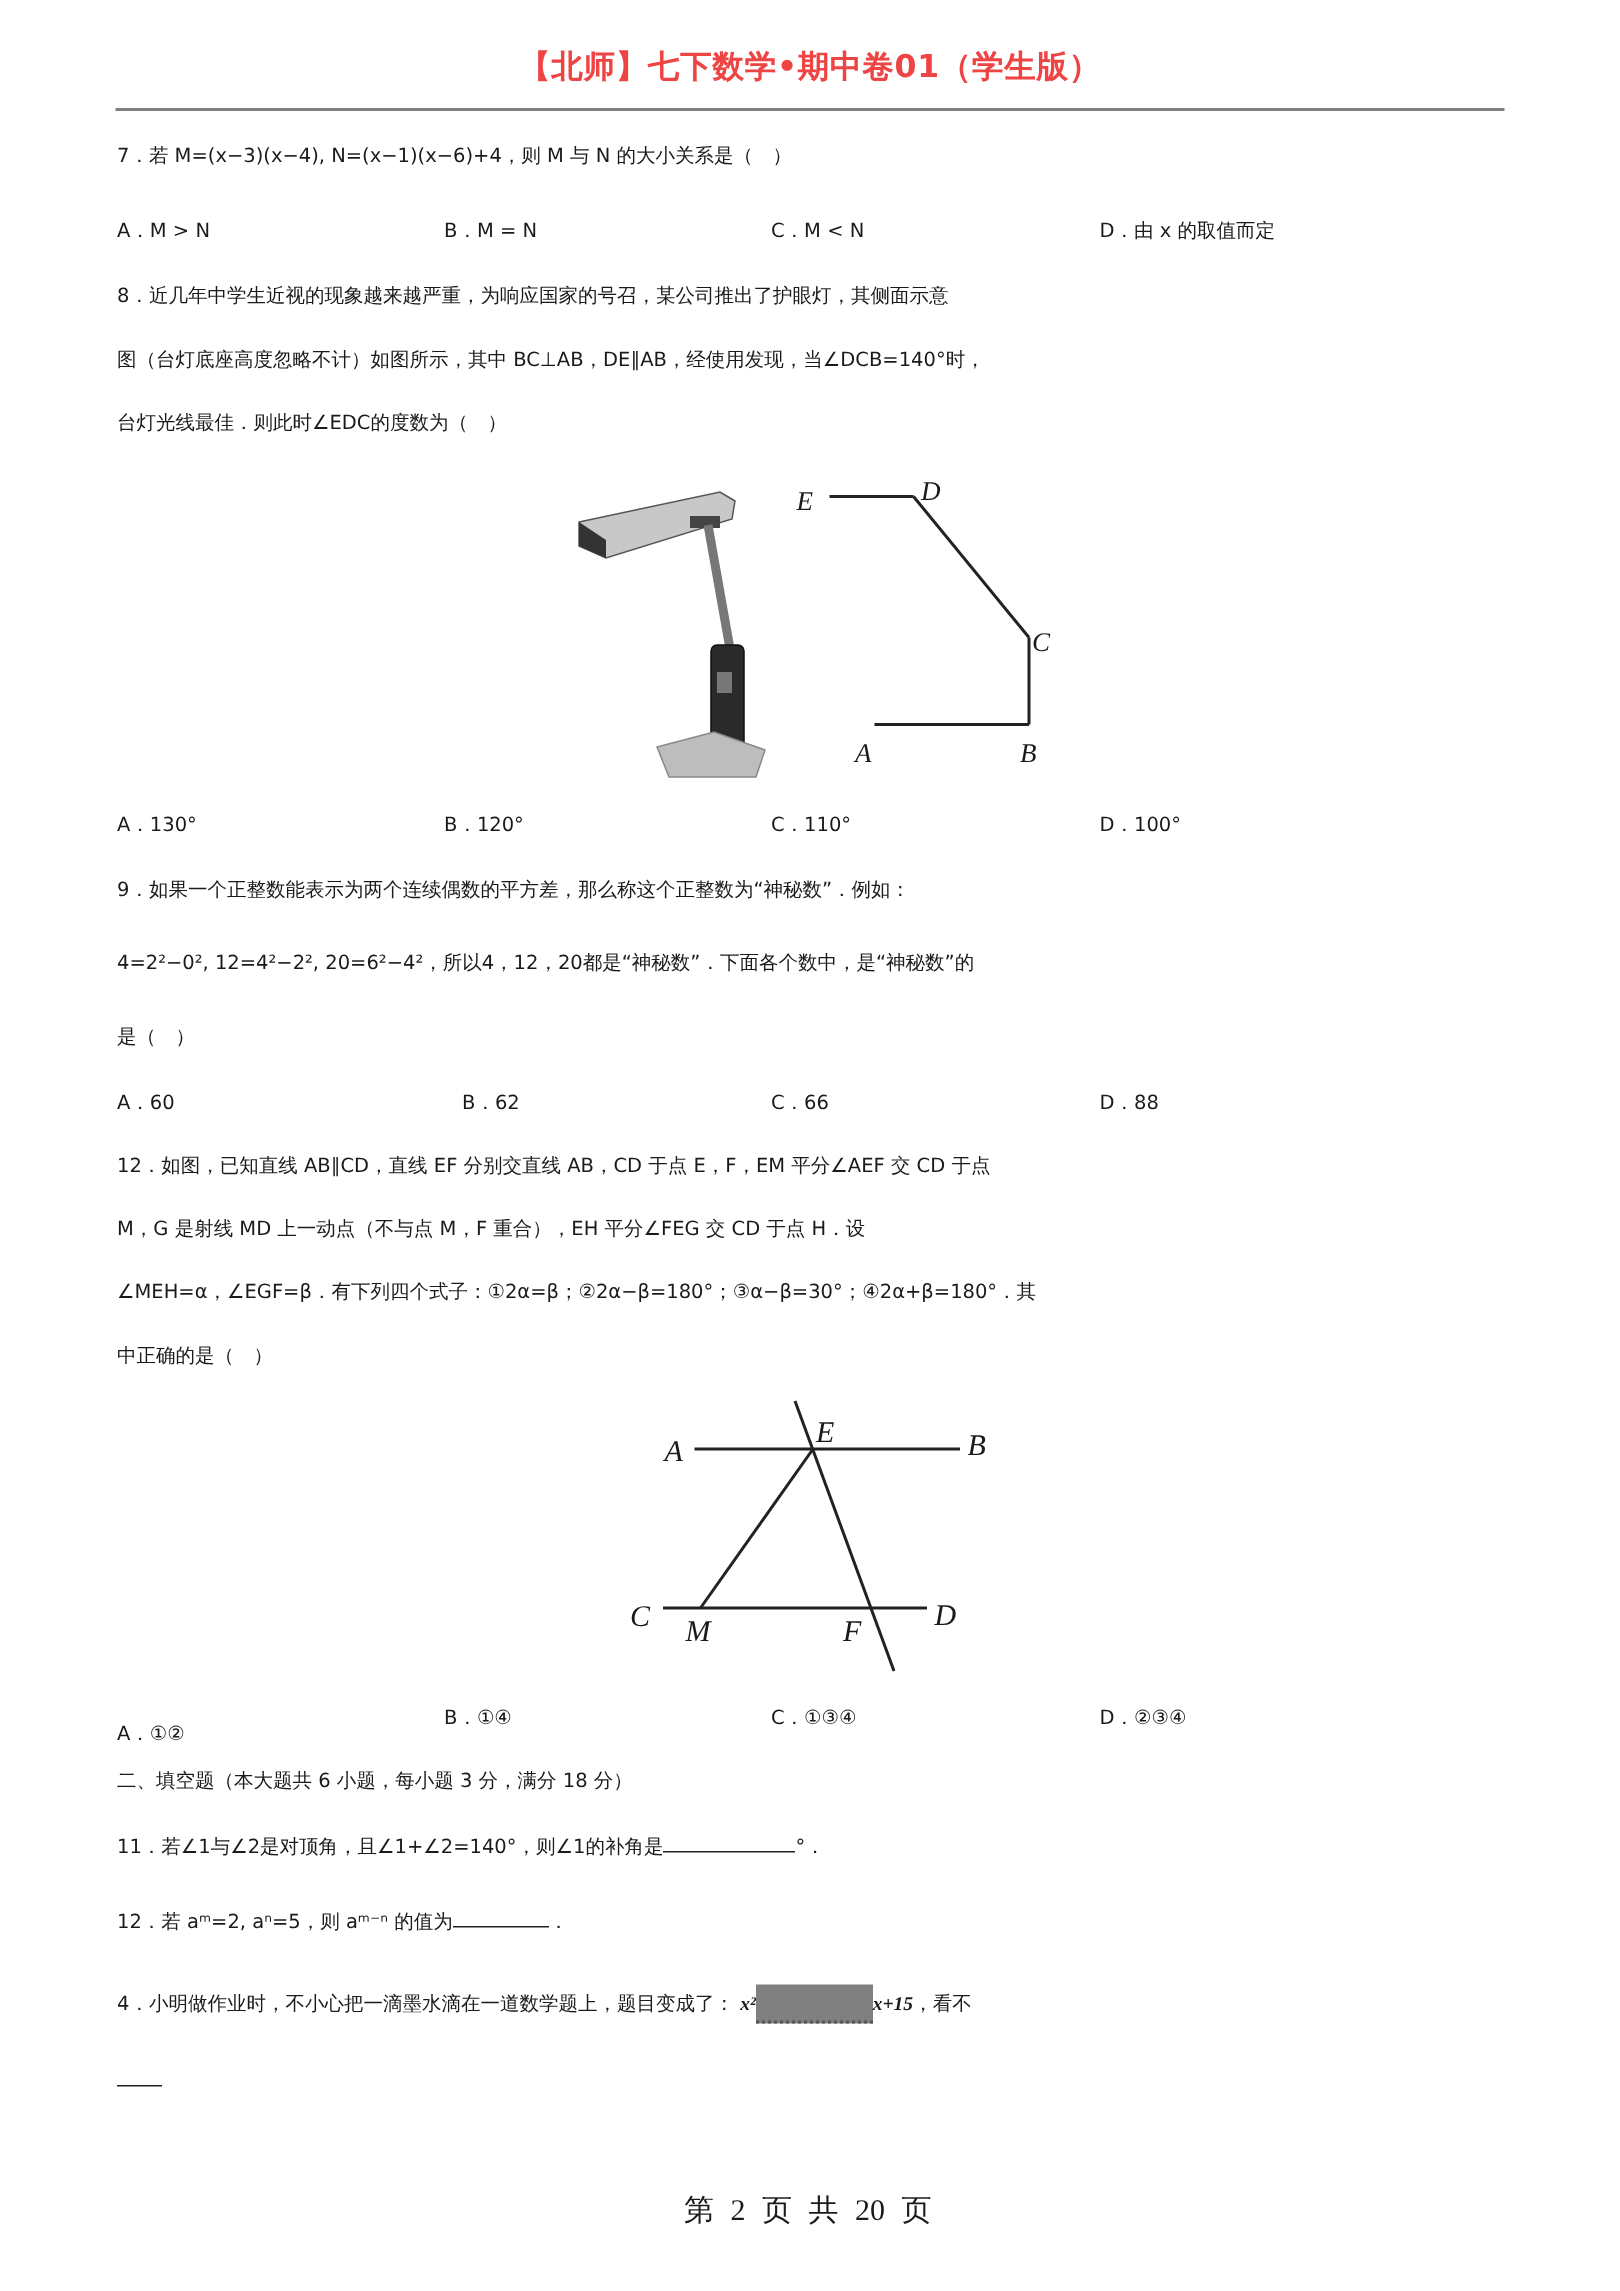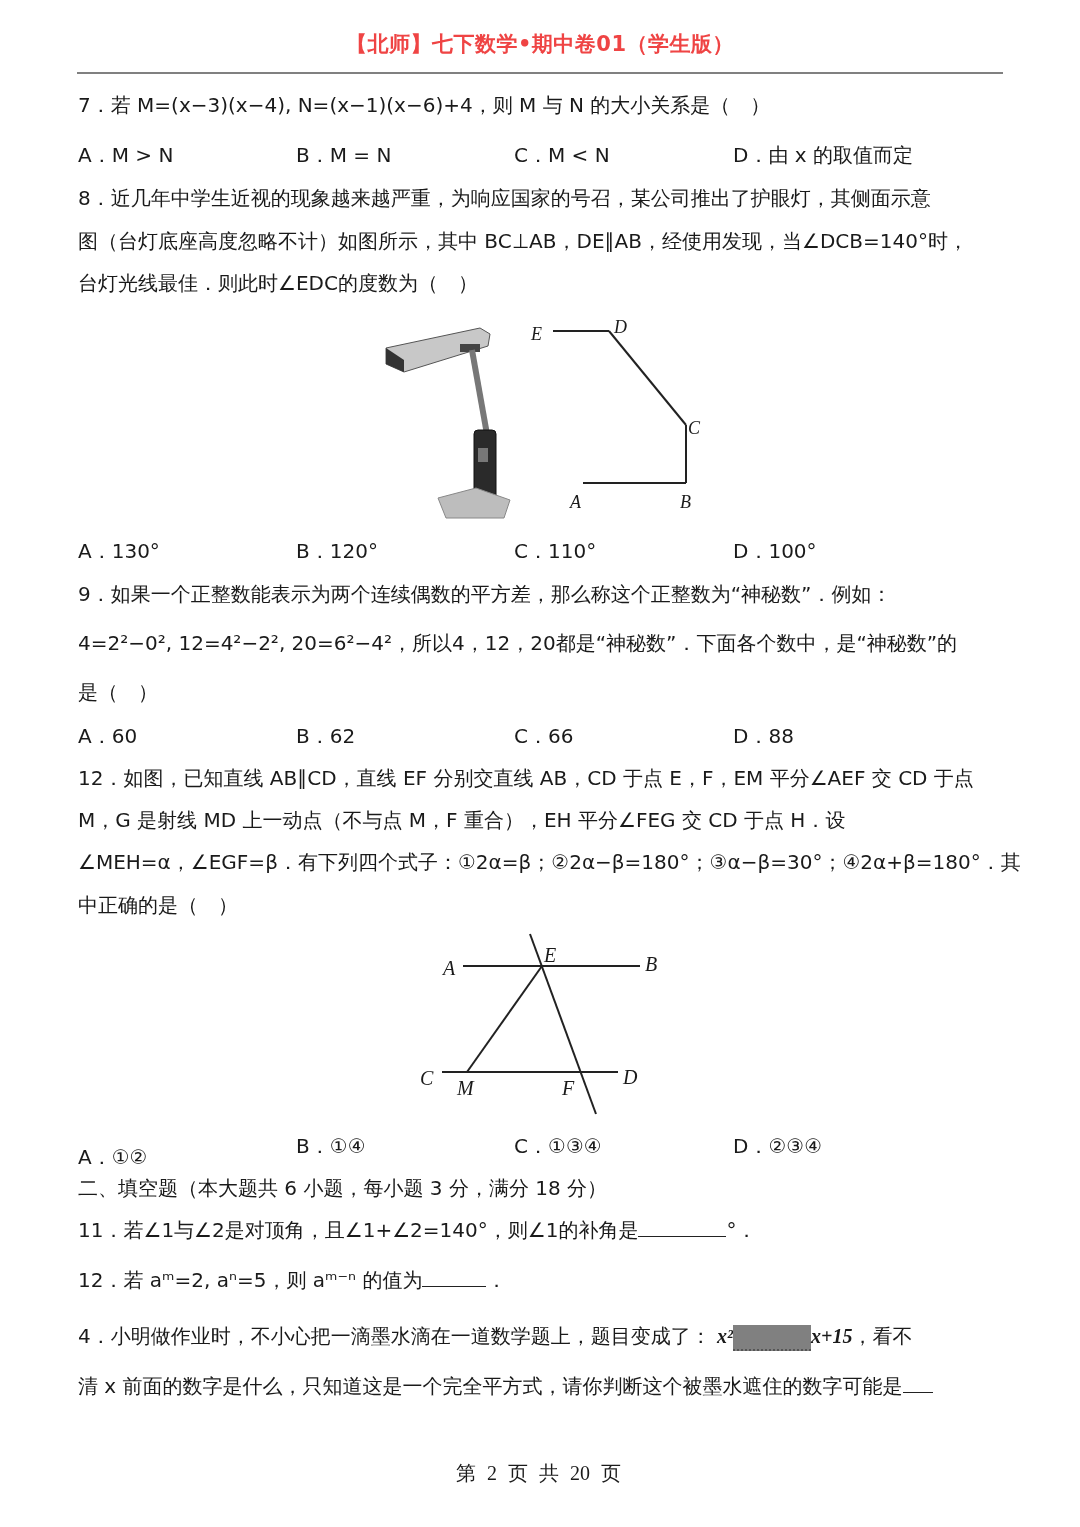--- a/index.html
+++ b/index.html
@@ -8,21 +8,21 @@
   .header-title { position:absolute; top:30px; left:0; width:1080px; text-align:center;
          font-family:"DejaVu Sans",sans-serif; font-weight:bold; font-size:21px; color:#ef4444; letter-spacing:0.5px; }
   .header-rule { position:absolute; top:72px; left:77px; width:926px; height:2px; background:#808080; }
   .line { position:absolute; left:78px; font-size:20px; white-space:nowrap; line-height:28px; }
   .opt { position:absolute; font-size:20px; white-space:nowrap; line-height:28px; }
   .math { font-style:italic; }
   .blank { display:inline-block; border-bottom:1.5px solid #222; height:18px; vertical-align:baseline; }
   .ink { display:inline-block; width:78px; height:24px; background:#808080; vertical-align:middle; border-bottom:2px dotted #555; }
   .footer { position:absolute; top:1460px; left:0; width:1077px; text-align:center; font-size:20px; word-spacing:6px; }
   svg { position:absolute; }
-  .q-text { font-family:"DejaVu Sans",sans-serif; font-size:20px; }
+  .q-text { font-family:"DejaVu Sans",sans-serif; font-size:13px; }
 </style>
 </head>
 <body>
 
 <div class="header-title">【北师】七下数学•期中卷01（学生版）</div>
 <div class="header-rule"></div>
 
 <div class="line q-text" style="top:91px;">7．若 M=(x−3)(x−4), N=(x−1)(x−6)+4，则 M 与 N 的大小关系是（　）</div>
 <div class="opt q-text" style="top:141px;left:78px;">A．M &gt; N</div>
 <div class="opt q-text" style="top:141px;left:296px;">B．M = N</div>
@@ -57,21 +57,21 @@
 
 <div class="opt q-text" style="top:537px;left:78px;">A．130°</div>
 <div class="opt q-text" style="top:537px;left:296px;">B．120°</div>
 <div class="opt q-text" style="top:537px;left:514px;">C．110°</div>
 <div class="opt q-text" style="top:537px;left:733px;">D．100°</div>
 
 <div class="line q-text" style="top:580px;">9．如果一个正整数能表示为两个连续偶数的平方差，那么称这个正整数为“神秘数”．例如：</div>
 <div class="line q-text" style="top:629px;">4=2²−0², 12=4²−2², 20=6²−4²，所以4，12，20都是“神秘数”．下面各个数中，是“神秘数”的</div>
 <div class="line q-text" style="top:678px;">是（　）</div>
 <div class="opt q-text" style="top:722px;left:78px;">A．60</div>
-<div class="opt q-text" style="top:722px;left:296px;">B．62</div>
+<div class="opt q-text" style="top:722px;left:308px;">B．62</div>
 <div class="opt q-text" style="top:722px;left:514px;">C．66</div>
 <div class="opt q-text" style="top:722px;left:733px;">D．88</div>
 
 <div class="line q-text" style="top:764px;">12．如图，已知直线 AB∥CD，直线 EF 分别交直线 AB，CD 于点 E，F，EM 平分∠AEF 交 CD 于点</div>
 <div class="line q-text" style="top:806px;">M，G 是射线 MD 上一动点（不与点 M，F 重合），EH 平分∠FEG 交 CD 于点 H．设</div>
 <div class="line q-text" style="top:848px;">∠MEH=α，∠EGF=β．有下列四个式子：①2α=β；②2α−β=180°；③α−β=30°；④2α+β=180°．其</div>
 <div class="line q-text" style="top:891px;">中正确的是（　）</div>
 
 <svg style="left:400px;top:925px;" width="300" height="200" viewBox="0 0 300 200">
   <line x1="63" y1="41" x2="240" y2="41" stroke="#222" stroke-width="2"></line>
@@ -100,16 +100,16 @@
 
 <div class="line q-text" style="top:1266px;">
   <span>12．若 aᵐ=2, aⁿ=5，则 aᵐ⁻ⁿ 的值为</span><span class="blank" style="width:64px;"></span><span>．</span>
 </div>
 
 <div class="line q-text" style="top:1322px;">
   <span>4．小明做作业时，不小心把一滴墨水滴在一道数学题上，题目变成了：</span>
   <span class="math" style="font-family:'Liberation Serif',serif;font-weight:bold;">x²</span><span class="ink"></span><span class="math" style="font-family:'Liberation Serif',serif;font-weight:bold;">x+15</span><span>，看不</span>
 </div>
 <div class="line q-text" style="top:1372px;">
-  <span>清 x 前面的数字是什么，只知道这是一个完全平方式，请你判断这个被墨水遮住的数字可能是</span><span class="blank" style="width:30px;"></span>
+  <span class="blank" style="width:30px;"></span>
 </div>
 
 <div class="footer">第 2 页 共 20 页</div>
 
 </body></html>

